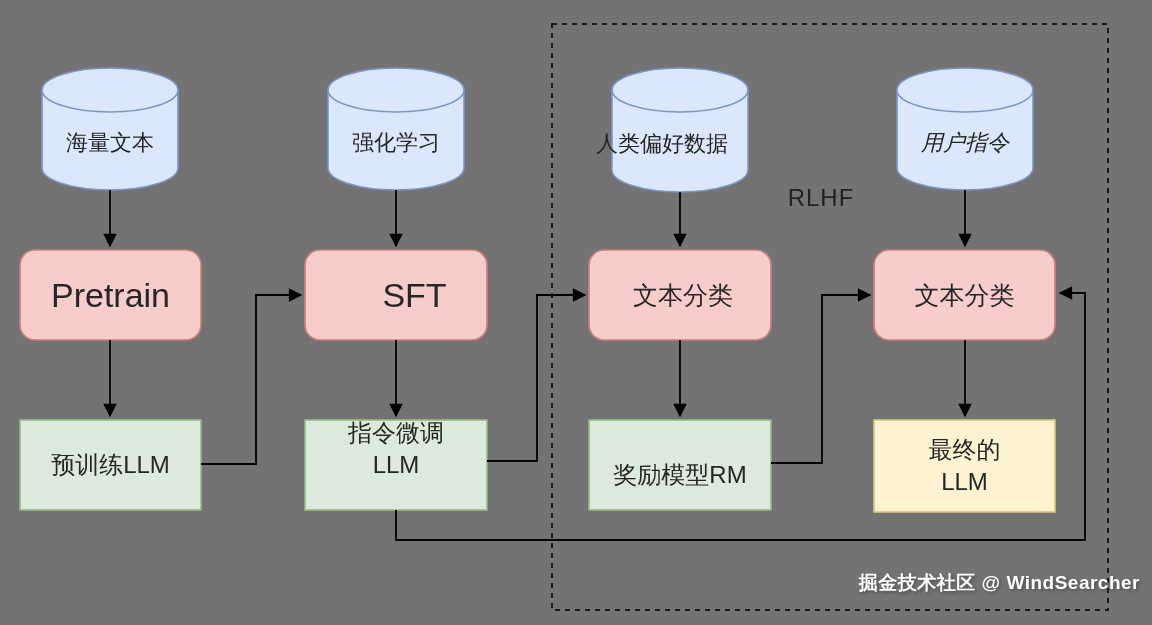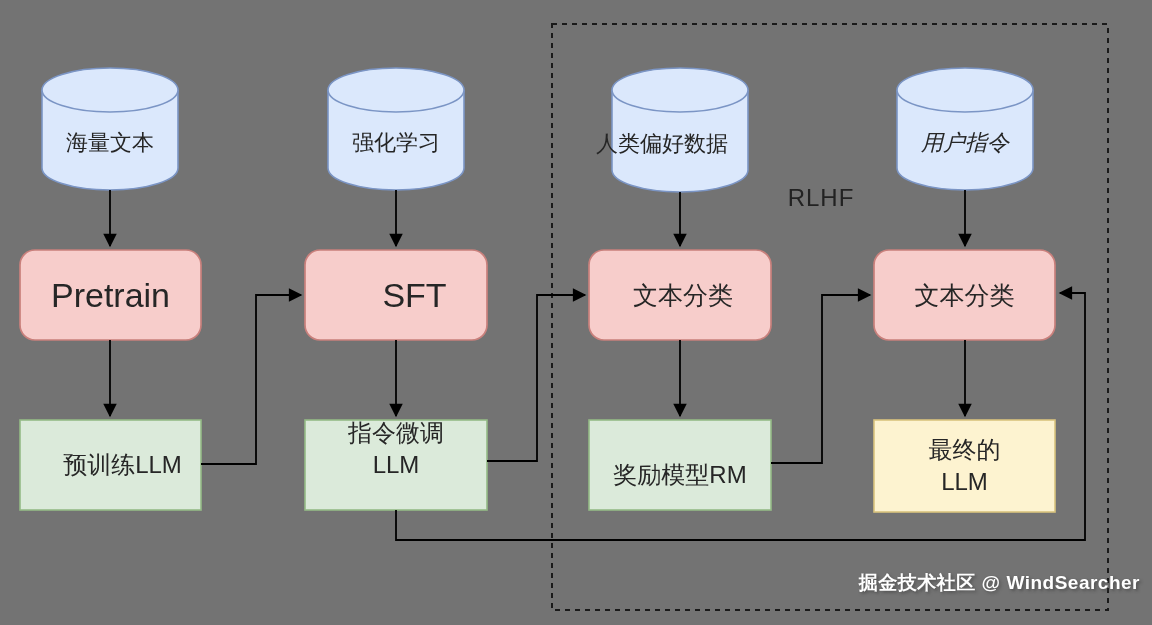--- a/index.html
+++ b/index.html
@@ -115,21 +115,21 @@
   <div class="lbl ds-lbl" style="left:885px;top:112px;width:160px;height:62px;font-style:italic;" data-bind="nodes.user_instruction_ds">用户指令</div>
 
   <div class="lbl process-lbl" style="left:20px;top:250px;width:181px;height:90px;" data-bind="nodes.pretrain">Pretrain</div>
 
   <div class="lbl process-lbl" style="left:306px;top:250px;width:217px;height:90px;" data-bind="nodes.sft">SFT</div>
 
   <div class="lbl process-lbl" style="left:589px;top:250px;width:188px;height:90px;font-size:25px;" data-bind="nodes.text_classification">文本分类</div>
 
   <div class="lbl process-lbl" style="left:874px;top:250px;width:181px;height:90px;font-size:25px;" data-bind="nodes.reinforcement_learning">文本分类</div>
 
-  <div class="lbl model-lbl" style="left:20px;top:420px;width:181px;height:90px;padding-left:12px;" data-bind="nodes.pretrained_llm">预训练LLM</div>
+  <div class="lbl model-lbl" style="left:20px;top:420px;width:181px;height:90px;" data-bind="nodes.pretrained_llm">预训练LLM</div>
 
   <div class="lbl model-lbl" style="left:305px;top:404px;width:182px;height:90px;flex-direction:column;">
     <div data-bind="nodes.finetuned_llm_line1">指令微调</div>
     <div data-bind="nodes.finetuned_llm_line2">LLM</div>
   </div>
 
   <div class="lbl model-lbl" style="left:589px;top:420px;width:182px;height:110px;text-align:center;" data-bind="nodes.reward_model">奖励模型RM</div>
 
   <div class="lbl model-lbl" style="left:874px;top:420px;width:181px;height:92px;flex-direction:column;">
     <div data-bind="nodes.final_llm_line1">最终的</div>

